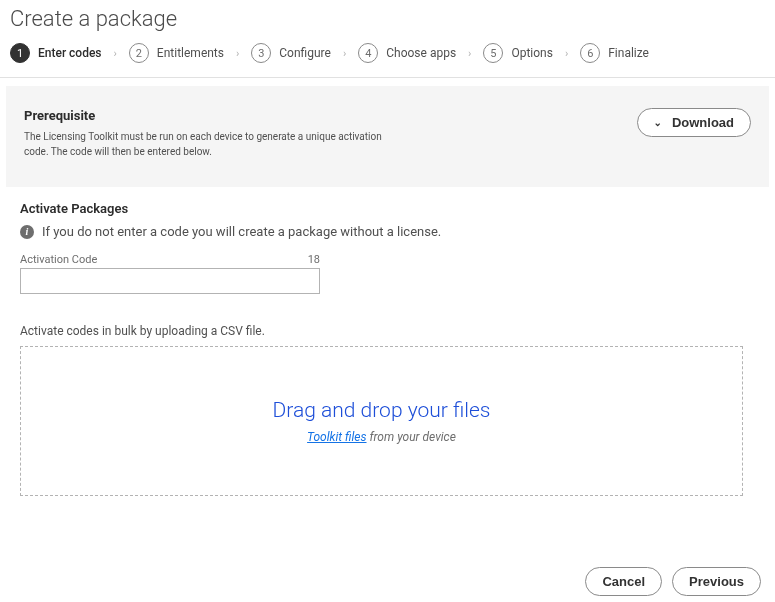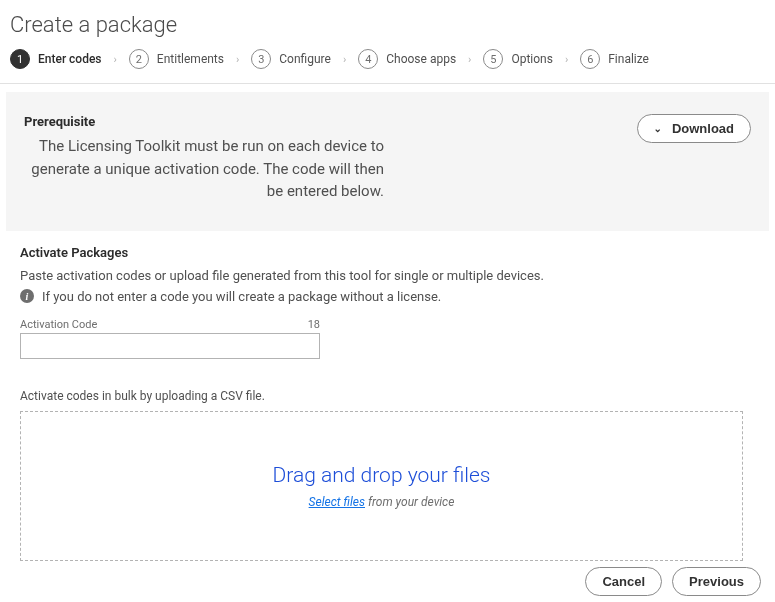--- a/index.html
+++ b/index.html
@@ -8,21 +8,21 @@
       background: #fff;
       color: #2c2c2c;
       width: 775px;
       height: 602px;
       overflow: hidden;
     }
     .page-title {
       font-size: 22px;
       font-weight: 300;
       color: #4b4b4b;
-      padding: 12px 10px 10px 10px;
+      padding: 6px 10px 10px 10px;
     }
     .stepper {
       display: flex;
       align-items: center;
       gap: 12px;
       padding: 2px 10px 14px 10px;
       border-bottom: 1px solid #e1e1e1;
     }
     .step {
       display: flex;
@@ -51,21 +51,21 @@
     .chev { color: #b3b3b3; font-size: 11px; }
     .prereq-box {
       background: #f5f5f5;
       margin: 8px 6px 0 6px;
       padding: 22px 18px 28px 18px;
       display: flex;
       justify-content: space-between;
       align-items: flex-start;
     }
     .prereq-title { font-size: 13px; font-weight: 700; color: #2c2c2c; margin-bottom: 6px; }
-    .prereq-desc { font-size: 15px; color: #505050; line-height: 1.5; max-width: 360px; text-align: right; }
+    .prereq-desc { font-size: 10px; color: #505050; line-height: 1.5; max-width: 360px; }
     .download-btn {
       border: 1px solid #8a8a8a;
       border-radius: 16px;
       padding: 6px 16px;
       font-size: 13px;
       font-weight: 600;
       color: #323232;
       background: #fff;
       cursor: pointer;
       display: flex;
@@ -164,36 +164,35 @@
     <div class="prereq-desc">The Licensing Toolkit must be run on each device to generate a unique activation code. The code will then be entered below.</div>
   </div>
   <button class="download-btn">
     <span class="chev-down">⌄</span>
     <span>Download</span>
   </button>
 </div>
 
 <div class="section">
   <div class="section-title">Activate Packages</div>
-  <div class="section-desc">Paste activation codes or upload file generated from this tool for single or multiple devices.</div>
   <div class="info-row">
     <span class="info-icon">i</span>
     <span>If you do not enter a code you will create a package without a license.</span>
   </div>
   <div class="field-row">
     <span class="field-label">Activation Code</span>
     <span class="field-counter">18</span>
   </div>
   <input type="text" class="code-input" style="">
 
   <div class="bulk-label">Activate codes in bulk by uploading a CSV file.</div>
   <div class="dropzone">
     <div class="drop-title">Drag and drop your files</div>
     <div class="drop-sub">
-      <a>Select files</a><span> from your device</span>
+      <a>Toolkit files</a><span> from your device</span>
     </div>
   </div>
 </div>
 
 <div class="footer">
   <button class="btn btn-outline">Cancel</button>
   <button class="btn btn-outline">Previous</button>
 </div>
 
 </body></html>

